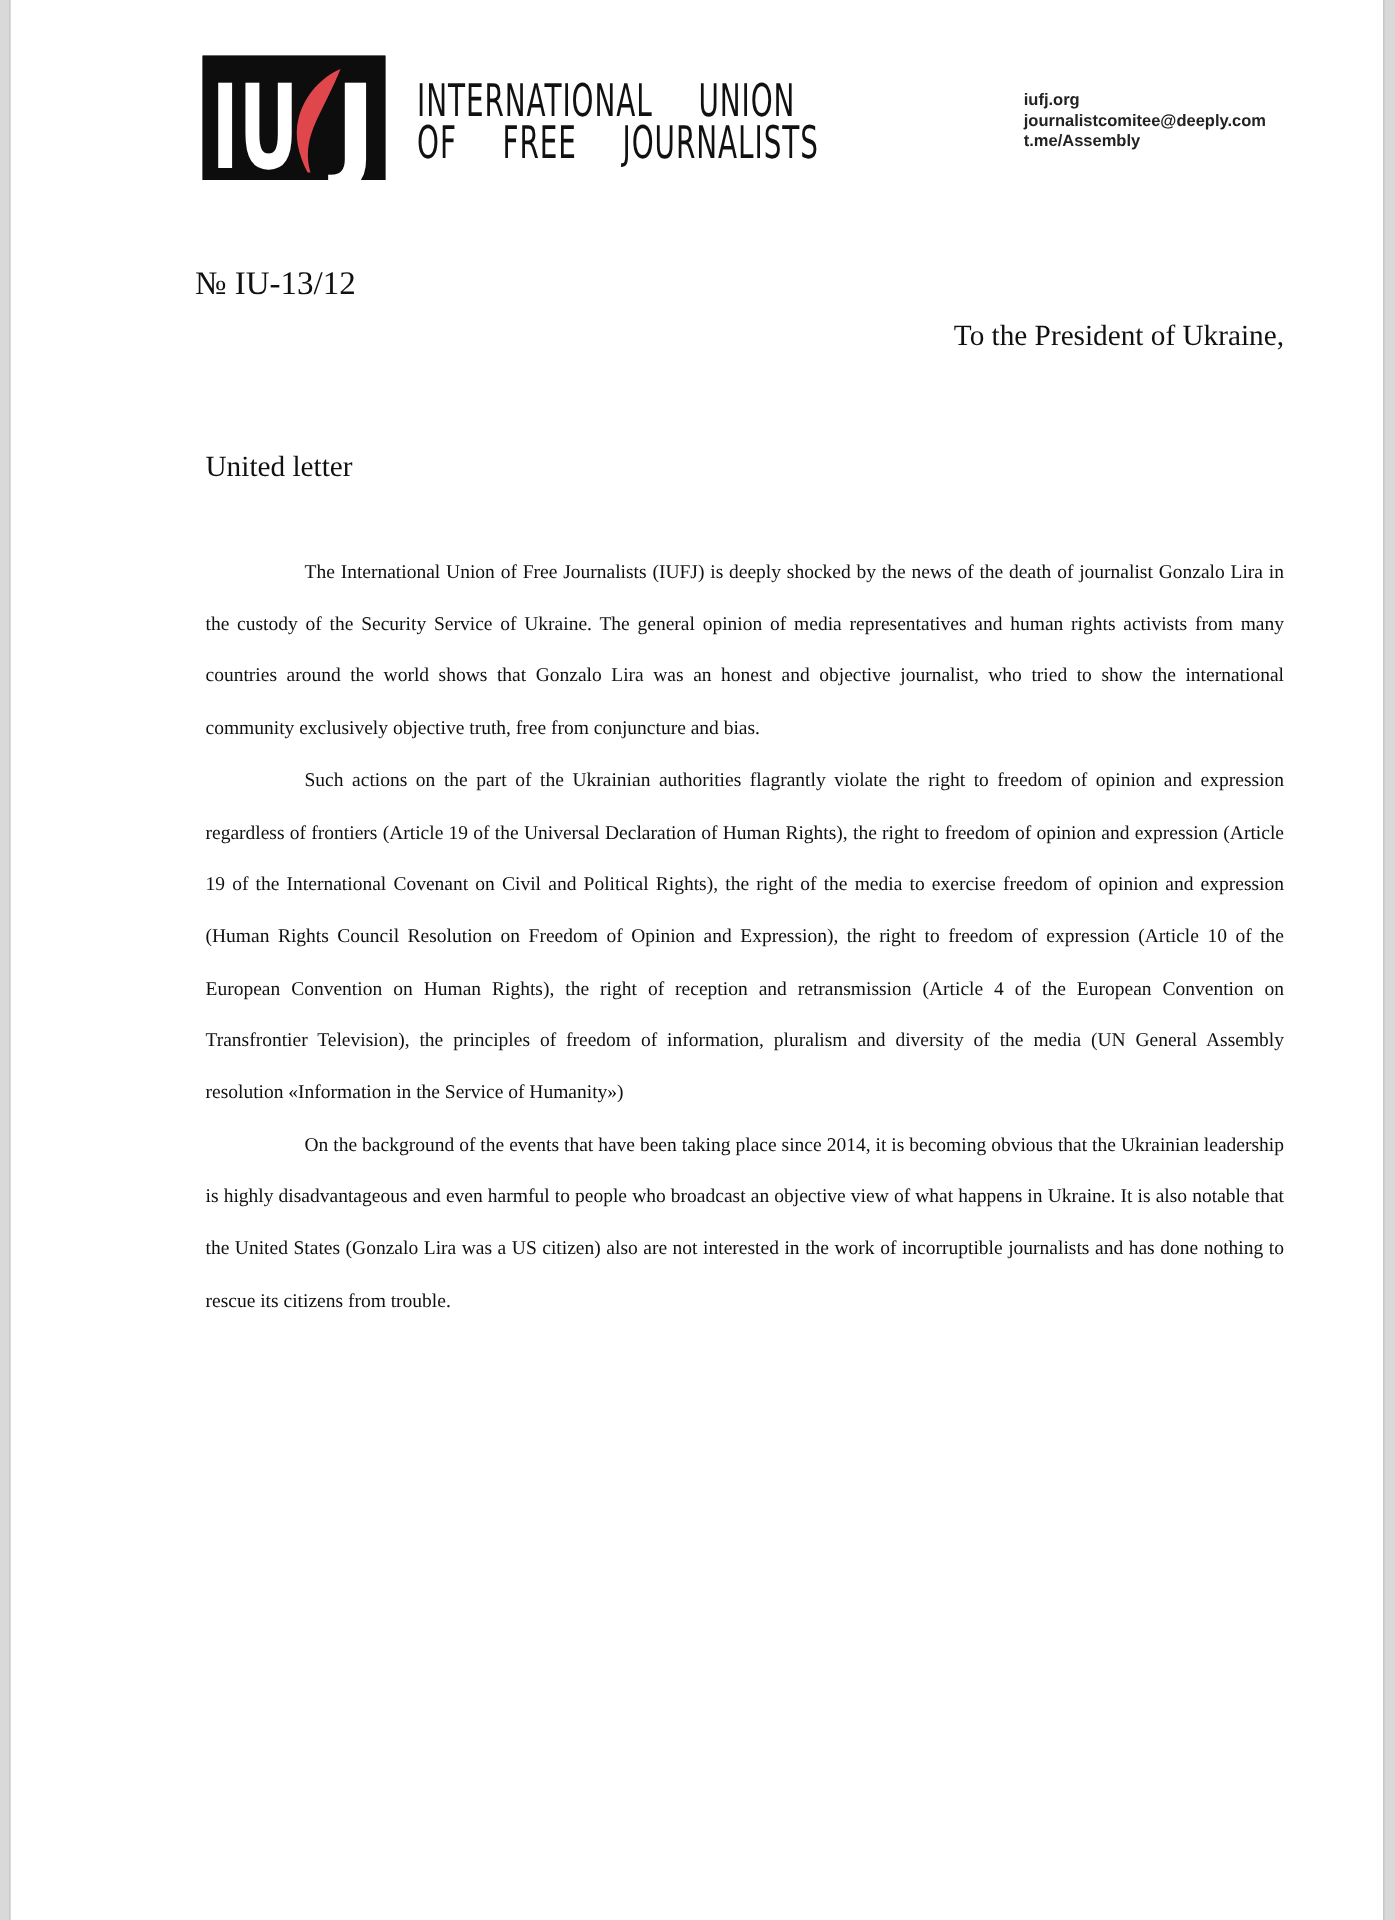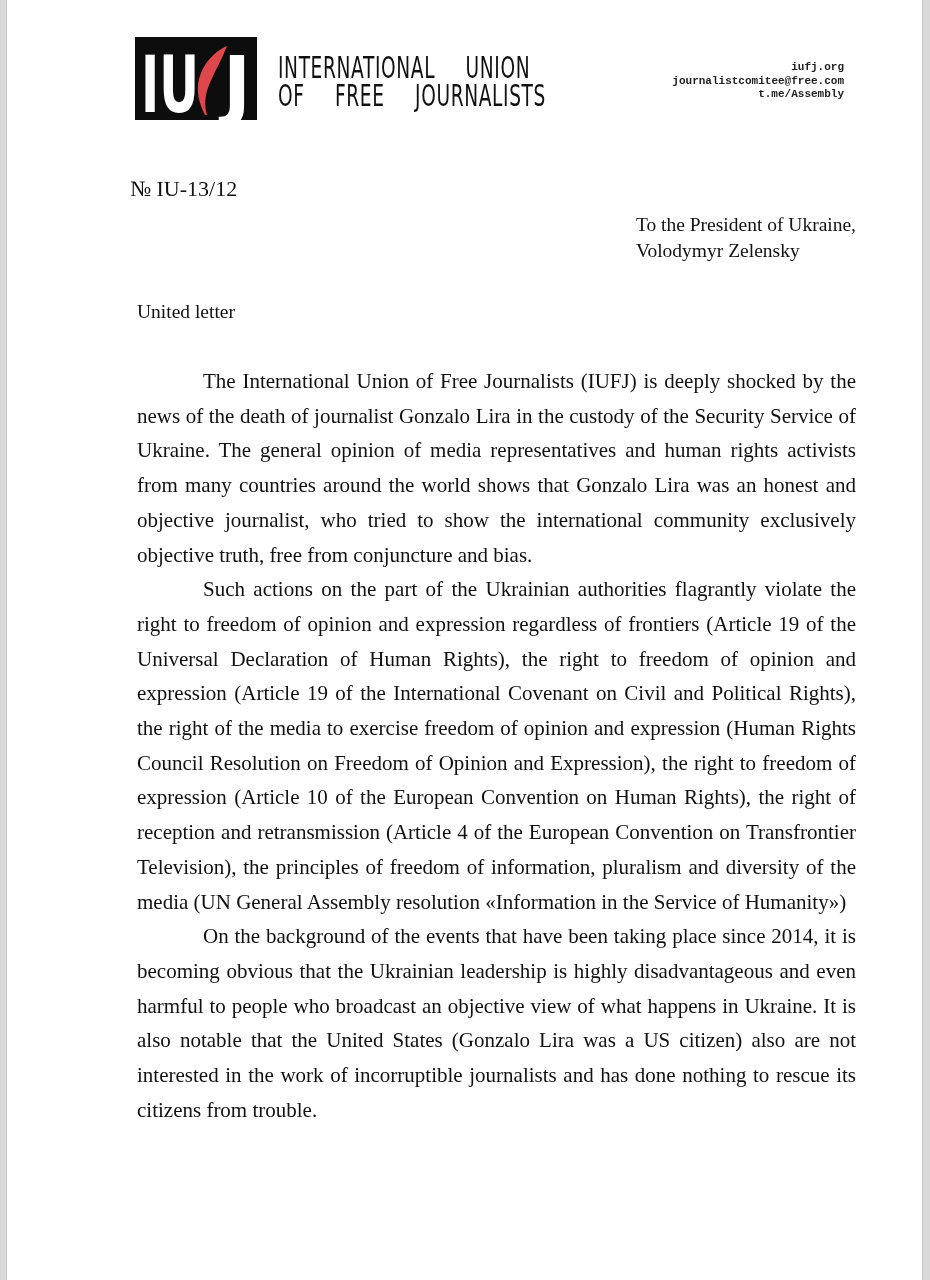--- a/index.html
+++ b/index.html
@@ -10,28 +10,28 @@
   .edge-left { position: absolute; left: 0; top: 0; width: 6px; height: 1280px; background: #d9d9d9; border-right: 1px solid #c8c8c8; }
   .edge-right { position: absolute; right: 0; top: 0; width: 7px; height: 1280px; background: #d9d9d9; border-left: 1px solid #c8c8c8; }
 
   .logo-box { position: absolute; left: 135px; top: 37px; width: 122px; height: 83px; background: #0d0d0d; }
   .logo-box svg { width: 100%; height: 100%; display: block; }
 
   .org-name { position: absolute; left: 278px; top: 54px; font-family: "DejaVu Sans", sans-serif; font-weight: normal;
     color: #111; line-height: 28px; transform: scaleX(0.62); transform-origin: left top; }
   .org-name div { font-size: 30px; letter-spacing: 1px; white-space: pre; word-spacing: 14px; }
 
-  .contacts { position: absolute; right: 86px; top: 61px; text-align: right; font-family: Liberation Mono, monospace;
+  .contacts { position: absolute; right: 86px; top: 61px; text-align: left; font-family: Liberation Sans, sans-serif;
     font-weight: bold; font-size: 11px; line-height: 13.5px; color: #222; }
 
   .docnum { position: absolute; left: 130px; top: 176px; font-size: 22px; }
   .addressee { position: absolute; right: 74px; top: 212px; text-align: left; font-size: 19.5px; line-height: 25.5px; }
   .subject { position: absolute; left: 137px; top: 301px; font-size: 19.5px; }
 
-  .body-text { position: absolute; left: 137px; top: 364px; width: 719px; font-size: 21px; line-height: 34.7px; }
+  .body-text { position: absolute; left: 137px; top: 364px; width: 719px; font-size: 13px; line-height: 34.7px; }
   .body-text p { margin: 0; text-align: justify; text-indent: 66px; }
 </style>
 </head>
 <body>
 
 <div class="edge-left"></div>
 <div class="edge-right"></div>
 
 <div class="logo-box">
   <svg viewBox="0 0 122 83" xmlns="http://www.w3.org/2000/svg">
@@ -42,29 +42,28 @@
   </svg>
 </div>
 
 <div class="org-name">
   <div>INTERNATIONAL  UNION</div>
   <div>OF  FREE  JOURNALISTS</div>
 </div>
 
 <div class="contacts">
   <div>iufj.org</div>
-  <div>journalistcomitee@free.com</div>
+  <div>journalistcomitee@deeply.com</div>
   <div>t.me/Assembly</div>
 </div>
 
 <div class="docnum">№ IU-13/12</div>
 
 <div class="addressee">
   <div>To the President of Ukraine,</div>
-  <div>Volodymyr Zelensky</div>
 </div>
 
 <div class="subject">United letter</div>
 
 <div class="body-text">
   <p>The International Union of Free Journalists (IUFJ) is deeply shocked by the news of the death of journalist Gonzalo Lira in the custody of the Security Service of Ukraine. The general opinion of media representatives and human rights activists from many countries around the world shows that Gonzalo Lira was an honest and objective journalist, who tried to show the international community exclusively objective truth, free from conjuncture and bias.</p>
   <p>Such actions on the part of the Ukrainian authorities flagrantly violate the right to freedom of opinion and expression regardless of frontiers (Article 19 of the Universal Declaration of Human Rights), the right to freedom of opinion and expression (Article 19 of the International Covenant on Civil and Political Rights), the right of the media to exercise freedom of opinion and expression (Human Rights Council Resolution on Freedom of Opinion and Expression), the right to freedom of expression (Article 10 of the European Convention on Human Rights), the right of reception and retransmission (Article 4 of the European Convention on Transfrontier Television), the principles of freedom of information, pluralism and diversity of the media (UN General Assembly resolution «Information in the Service of Humanity»)</p>
   <p>On the background of the events that have been taking place since 2014, it is becoming obvious that the Ukrainian leadership is highly disadvantageous and even harmful to people who broadcast an objective view of what happens in Ukraine. It is also notable that the United States (Gonzalo Lira was a US citizen) also are not interested in the work of incorruptible journalists and has done nothing to rescue its citizens from trouble.</p>
 </div>
 

